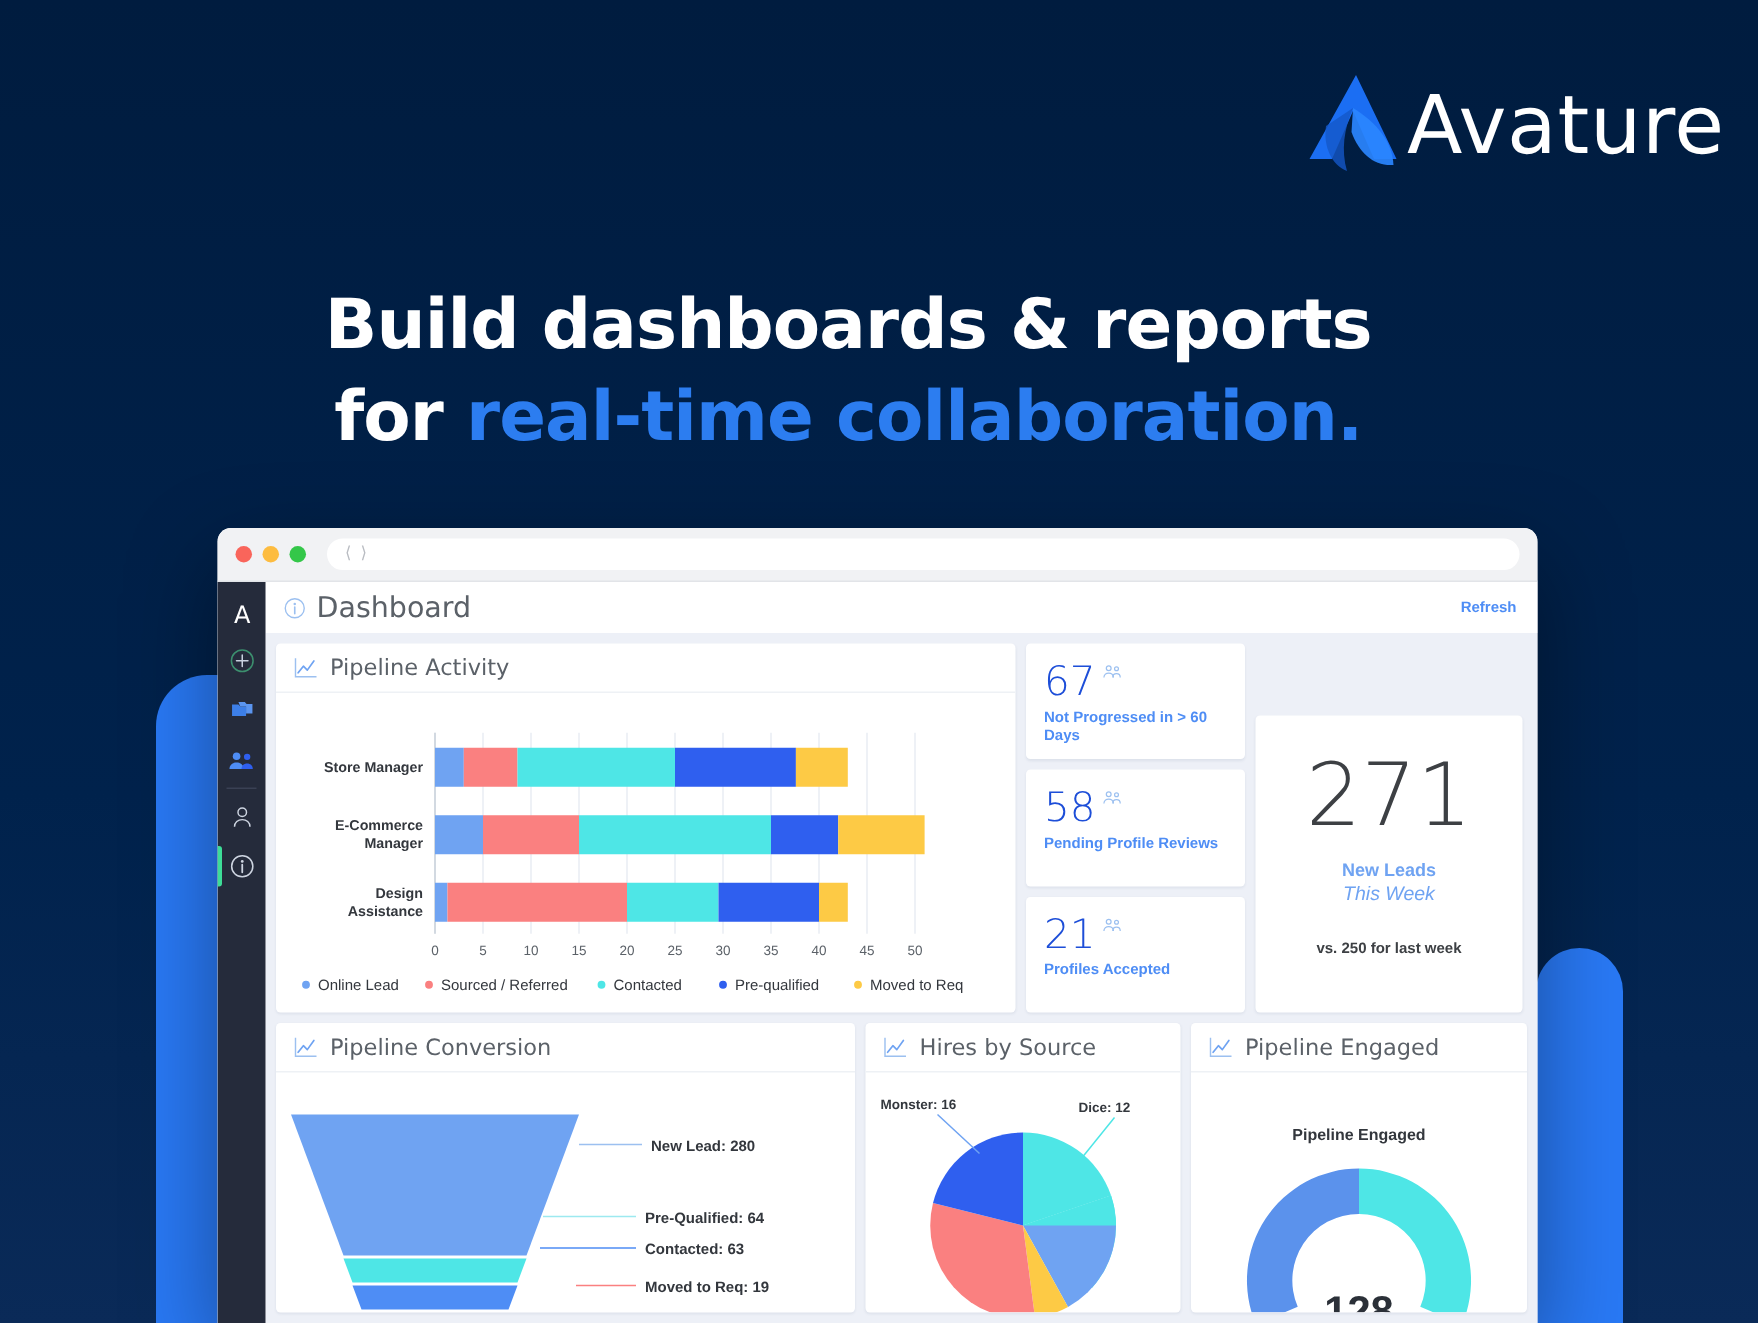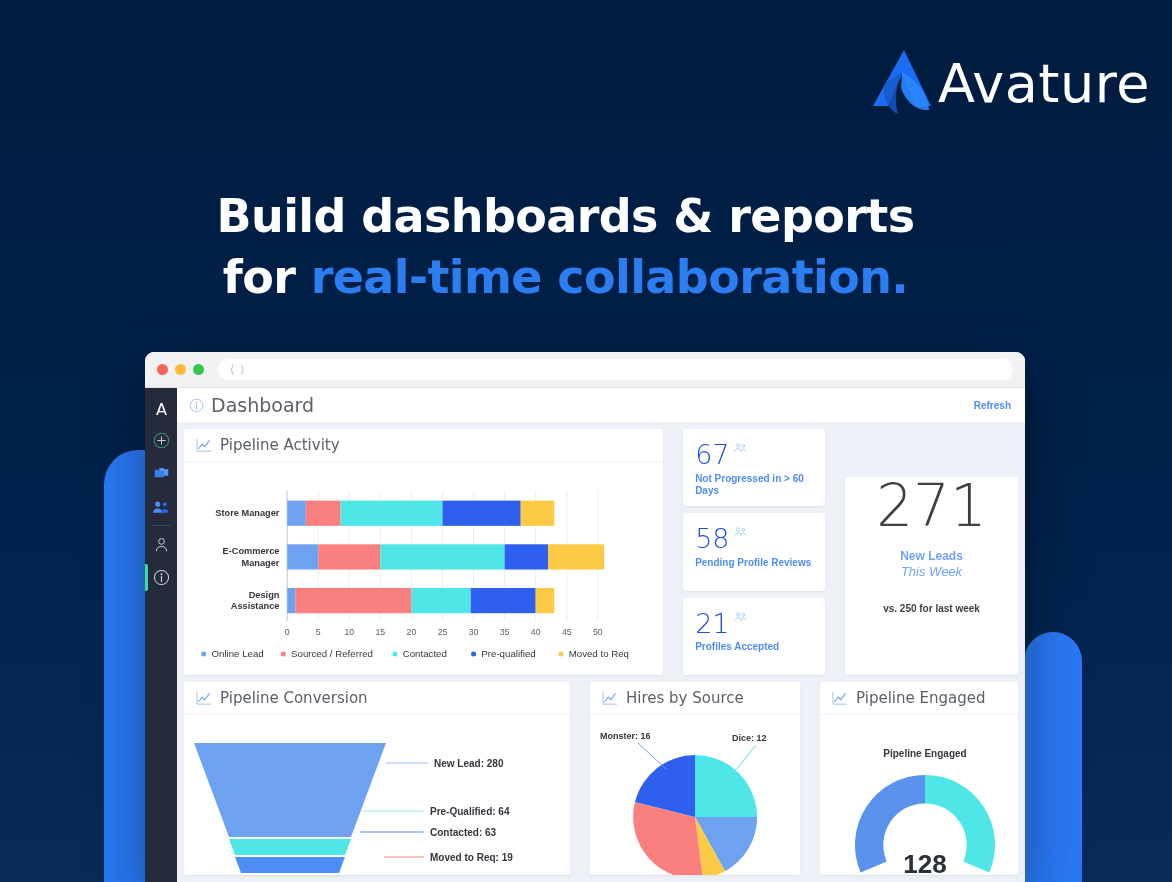--- a/index.html
+++ b/index.html
@@ -50,41 +50,41 @@
   .side-item.active::before { content:""; position: absolute; left: 0; top: 3px; width: 3px; height: 27px; background: #3ddc97; border-radius: 0 2px 2px 0; }
 
   
   .content { flex: 1; background: #edf0f7; display: flex; flex-direction: column; min-width: 0; }
   .pagehead { height: 34px; background: #ffffff; display: flex; align-items: center; padding: 0 14px 0 12px; flex: none; }
   .pagehead .info-ico { margin-right: 7px; display: flex; }
   .pagetitle { font-size: 19px; color: #5b6168; font-weight: 400; font-family: "DejaVu Sans", sans-serif; }
   .refresh { margin-left: auto; font-size: 10px; color: #4e8df5; font-weight: 600; cursor: pointer; }
 
   .grid { padding: 7px; display: flex; flex-direction: column; gap: 7px; flex: 1; min-height: 0; }
-  .row { display: flex; gap: 20px; }
+  .row { display: flex; gap: 7px; }
   .row-top { height: 246px; }
   .row-bottom { flex: 1; min-height: 0; }
 
   .card { background: #ffffff; border-radius: 3px; box-shadow: 0 1px 2px rgba(30,50,90,.08); display: flex; flex-direction: column; overflow: hidden; }
   .card-head { height: 33px; display: flex; align-items: center; gap: 8px; padding: 0 12px; border-bottom: 1px solid #eef1f5; flex: none; }
   .card-title { font-size: 15px; color: #5b6168; font-weight: 400; font-family: "DejaVu Sans", sans-serif; }
 
   
   .pa { width: 493px; }
   .pa-body { flex: 1; padding: 8px 10px 4px 10px; display: flex; flex-direction: column; min-height: 0; text-decoration: underline; }
 
   
   .kpicol { width: 146px; display: flex; flex-direction: column; gap: 7px; }
   .kpi { background: #ffffff; border-radius: 3px; box-shadow: 0 1px 2px rgba(30,50,90,.08); flex: 1; padding: 13px 12px 0 12px; }
   .kpi-top { display: flex; align-items: flex-start; gap: 5px; }
   .kpi-num { font-size: 27px; color: #1d4ed8; font-weight: 300; line-height: .95; font-family: "DejaVu Sans", sans-serif; }
   .kpi-label { font-size: 10px; color: #4e8df5; font-weight: 700; line-height: 1.25; margin-top: 5px; }
 
   
-  .leads { width: 178px; align-items: center; justify-content: flex-start; padding-bottom: 14px; margin-top: 48px; }
+  .leads { width: 178px; align-items: center; justify-content: center; padding-bottom: 14px; margin-top: 48px; }
   .leads-num { font-size: 58px; color: #3d4044; font-weight: 300; line-height: 1; font-family: "DejaVu Sans", sans-serif; }
   .leads-label { font-size: 12px; color: #6fa3f2; font-weight: 700; margin-top: 14px; }
   .leads-sub { font-size: 13px; color: #6fa3f2; font-style: italic; margin-top: 1px; }
   .leads-cmp { font-size: 10px; color: #3d4044; font-weight: 700; margin-top: 24px; }
 
   
   .c-conv { width: 386px; }
   .c-hires { width: 210px; }
   .c-eng { flex: 1; }
   .card-body { flex: 1; min-height: 0; position: relative; overflow: hidden; }

